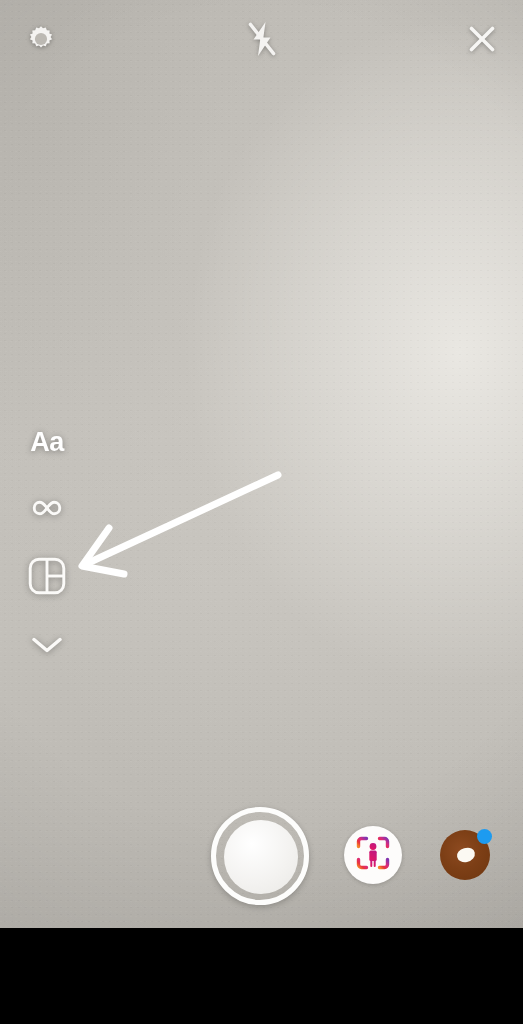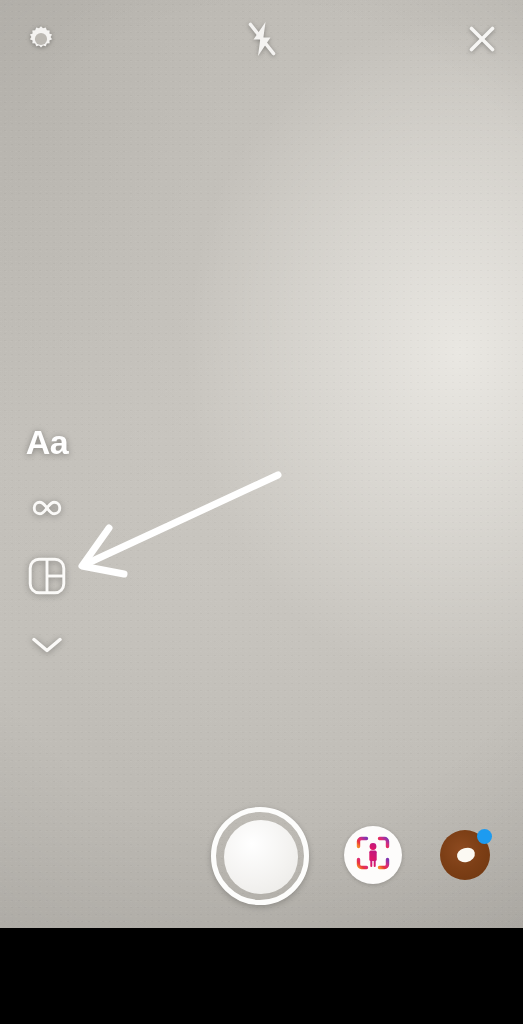--- a/index.html
+++ b/index.html
@@ -79,21 +79,21 @@
     width: 54px;
     height: 54px;
     margin-bottom: 14px;
     display: flex;
     align-items: center;
     justify-content: center;
     filter: drop-shadow(0 1px 3px rgba(0,0,0,0.32));
   }
   #tool-text-label {
     color: #fff;
-    font-size: 34px;
+    font-size: 27px;
     font-weight: bold;
     letter-spacing: -0.4px;
     line-height: 1;
   }
 
   
   #annotation-arrow {
     position: absolute;
     left: 60px;
     top: 458px;

